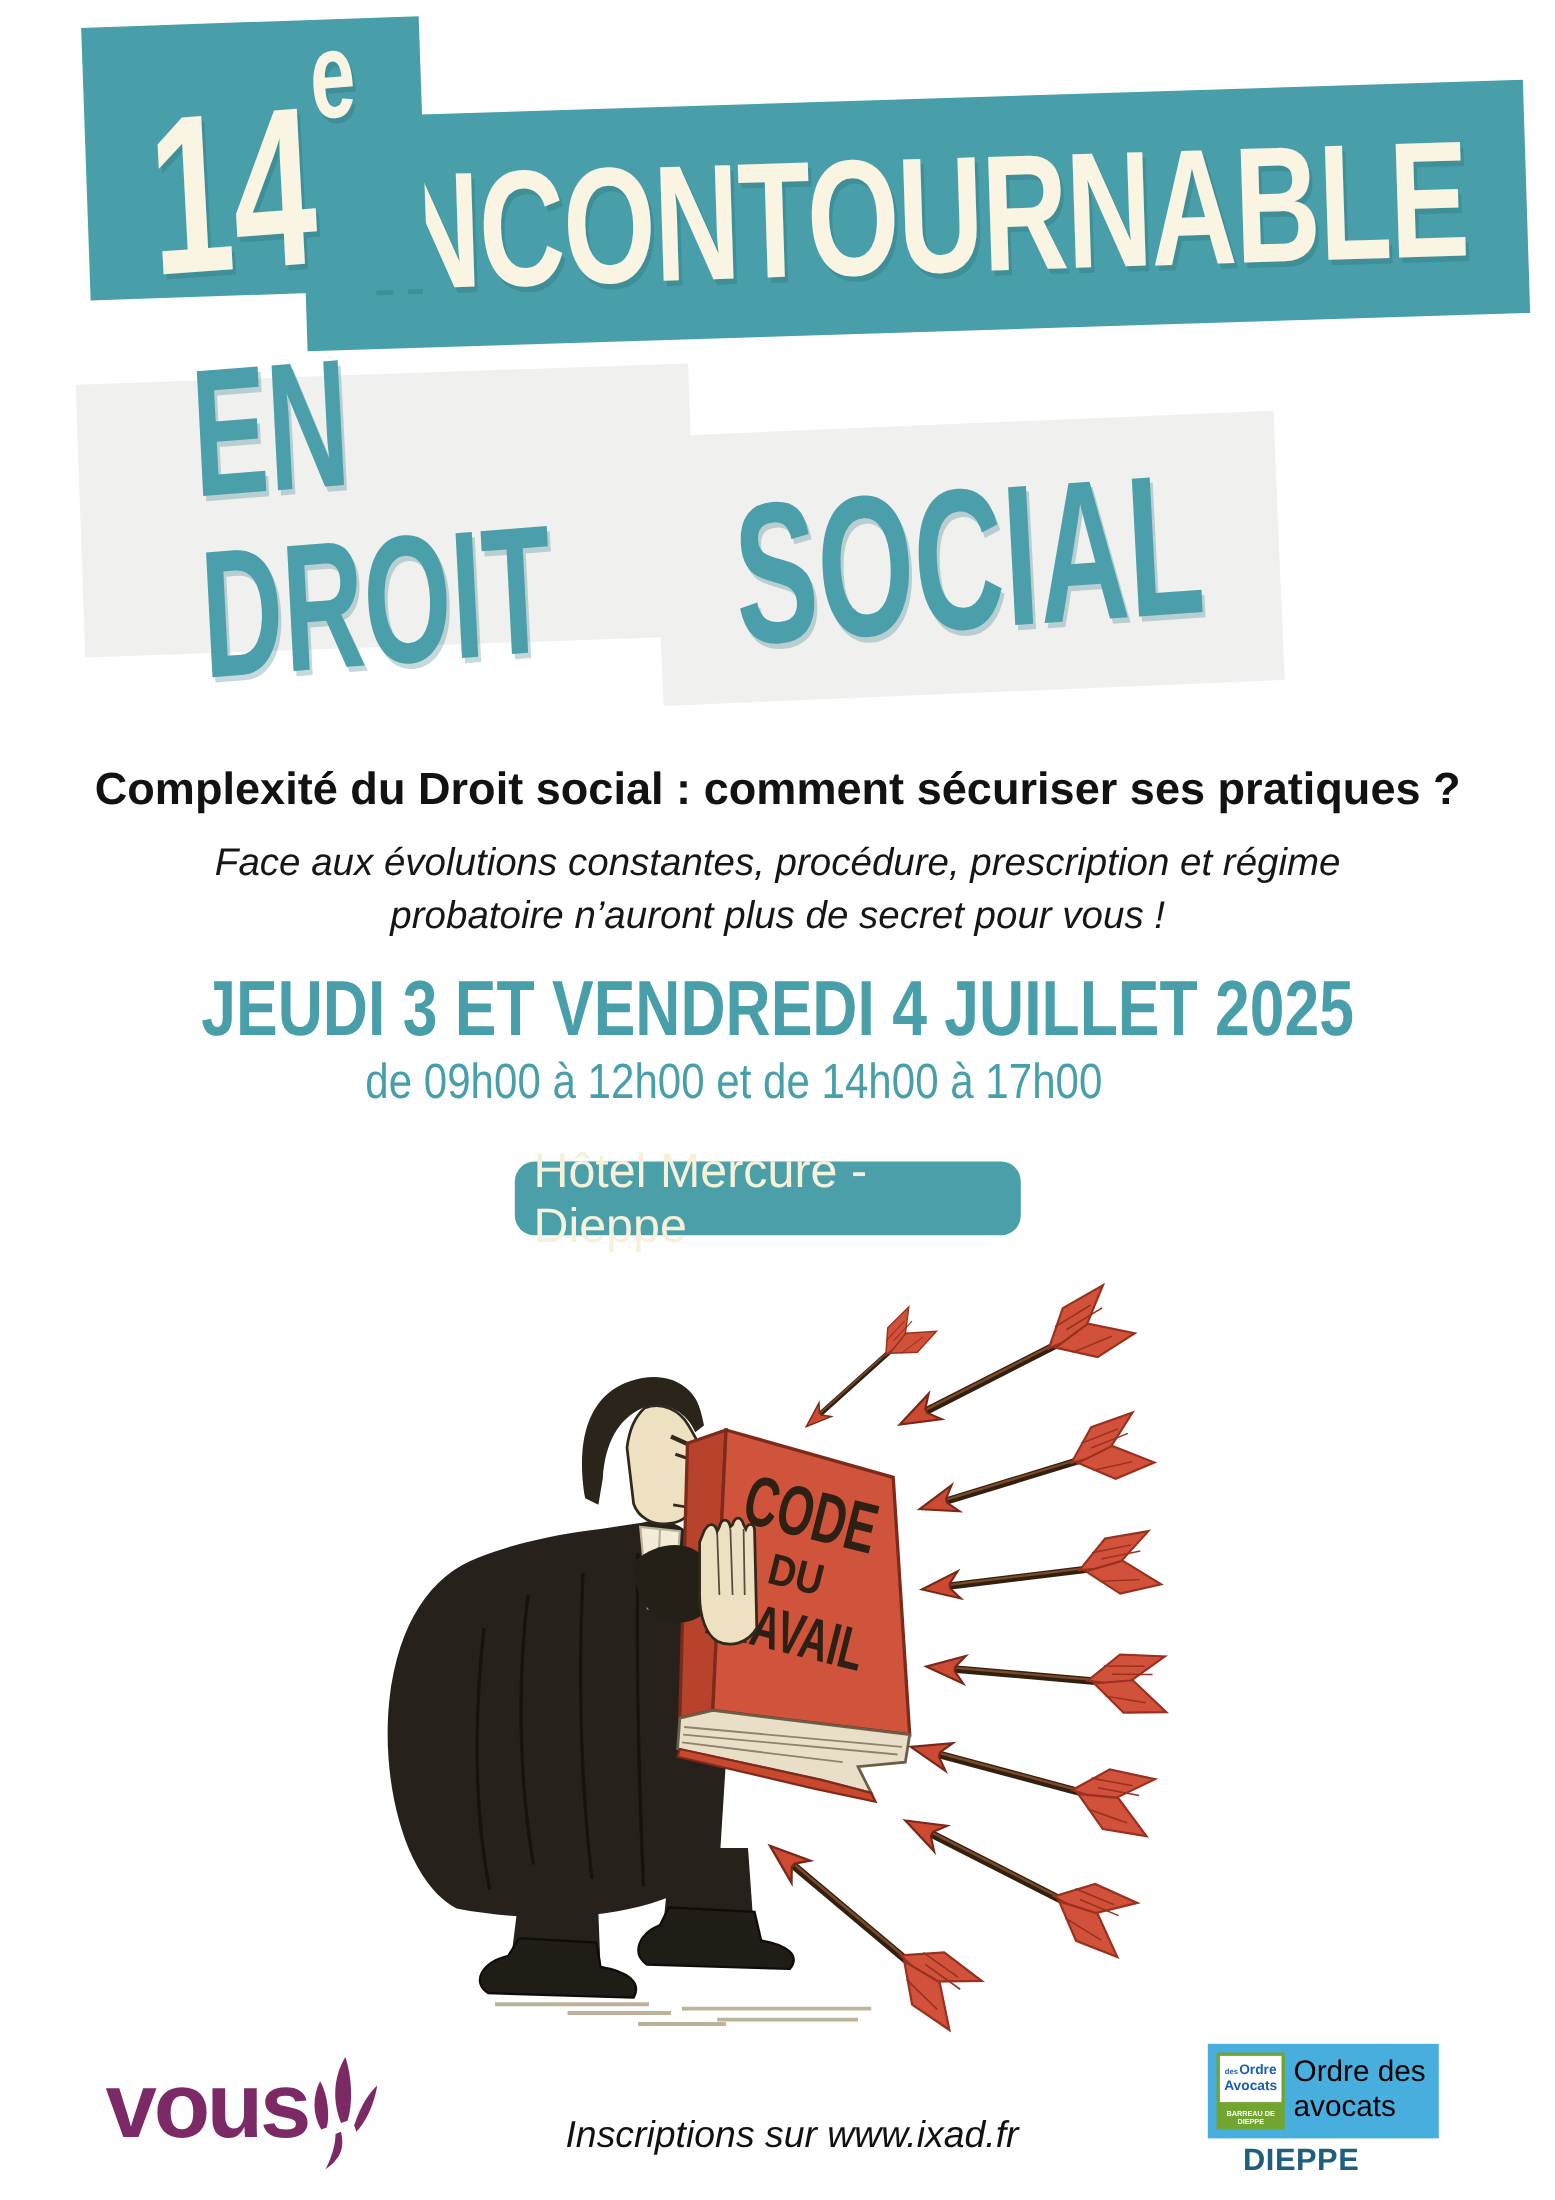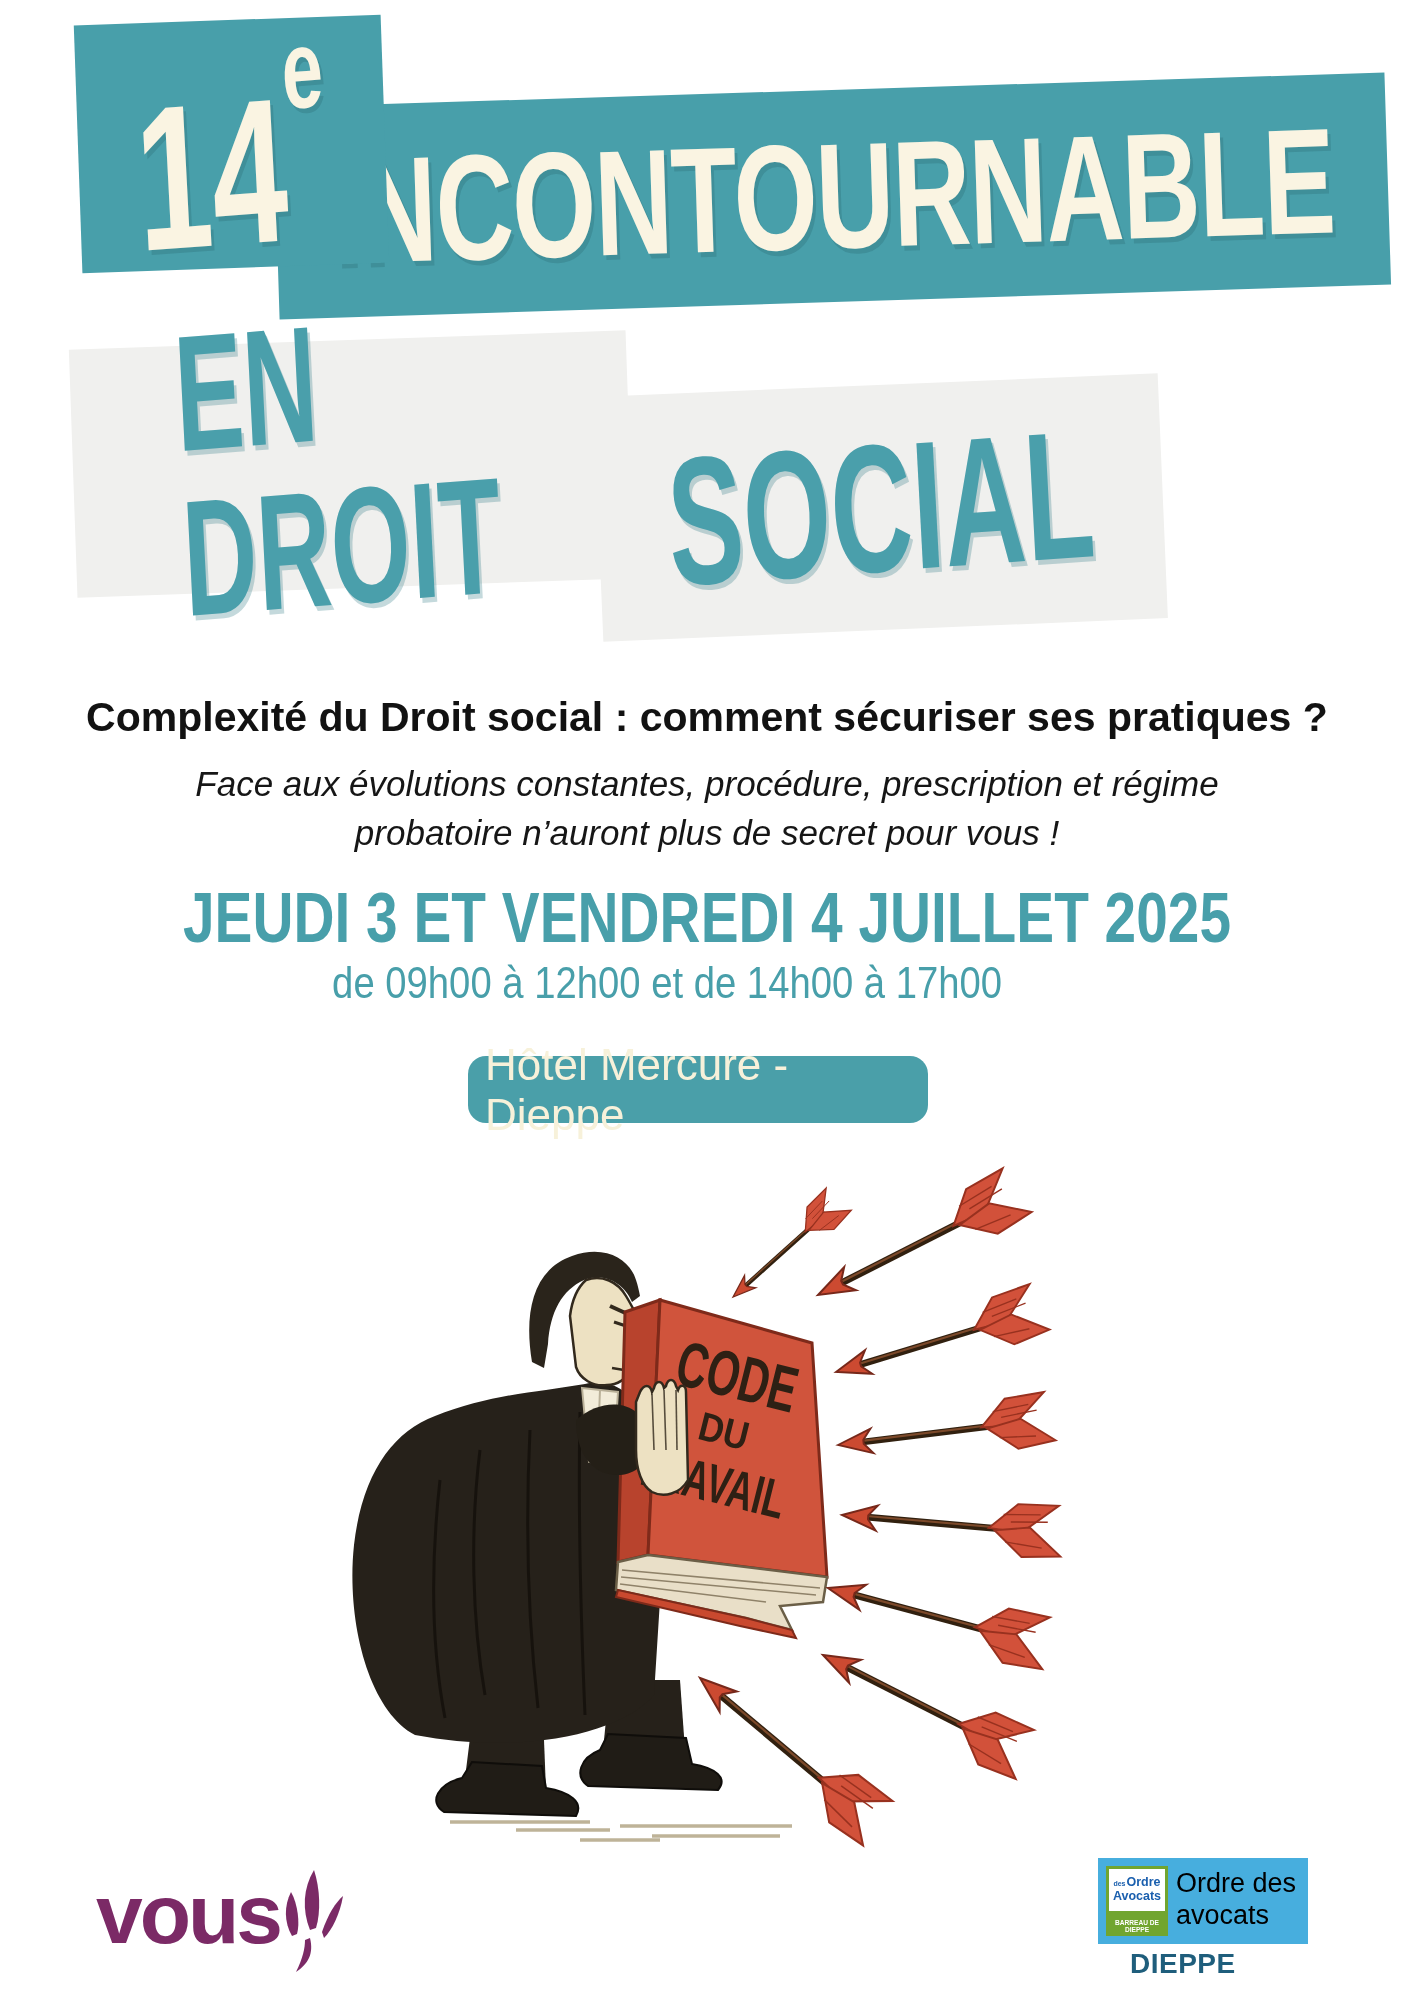--- a/index.html
+++ b/index.html
@@ -258,20 +258,21 @@
       </g>
   </svg>
 
   <div class="abs ixad-text">vous</div>
   <svg class="abs" style="left:280px; top:1866px;" width="64" height="106" viewBox="0 0 64 106">
     <path d="M30,64 C22,44 23,22 34,4 C40,22 41,46 36,62 Z" fill="#7b2a66"></path>
     <path d="M12,70 C4,56 4,40 11,26 C18,38 20,58 17,68 Z" fill="#7b2a66"></path>
     <path d="M42,66 C48,48 56,36 63,30 C60,48 52,64 44,72 Z" fill="#7b2a66"></path>
     <path d="M30,72 C34,88 28,98 16,106 C23,92 25,82 25,74 Z" fill="#7b2a66"></path>
   </svg>
+  <div class="abs inscriptions">Inscriptions sur www.ixad.fr</div>
 
   <div class="abs ordre-box">
     <div class="ordre-mini">
       <div class="panel">
         <div><span class="des">des</span><span class="w">Ordre</span></div>
         <div class="w">Avocats</div>
       </div>
       <div class="barreau">BARREAU DE DIEPPE</div>
     </div>
     <div class="ordre-big">

